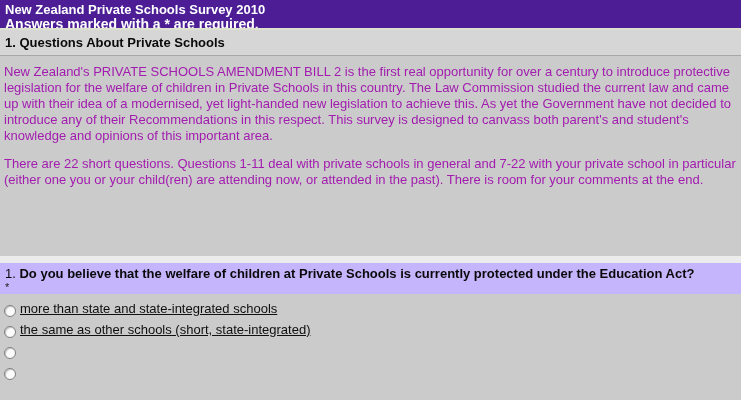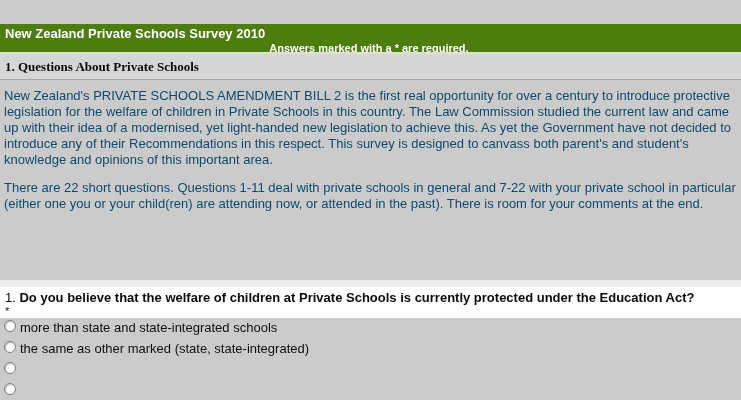--- a/index.html
+++ b/index.html
@@ -8,72 +8,69 @@
 
   .page {
     width: 741px; height: 400px;
     background: #cbcbcb;
     overflow: hidden;
     color: #111111;
   }
 
   .header {
     height: 30px;
-    background: #4d7c0f;
+    background: #4c1d95;
     border-bottom: 2px solid #dde2cf;
     padding: 3px 8px 0 5px;
     overflow: hidden;
-    margin-top: 24px;
   }
   .header-title {
     color: #ffffff;
     font-size: 13px;
     font-weight: bold;
     line-height: 14px;
   }
   .header-subtitle {
     color: #ffffff;
-    font-size: 11px;
+    font-size: 14px;
     font-weight: bold;
     line-height: 11px;
     margin-top: 2px;
-    text-align: center;
   }
 
   .section-bar {
     height: 26px;
     background: #d6d6d6;
     border-bottom: 1px solid #a8a8a8;
     padding: 5px 6px 0 5px;
     font-size: 13px;
     font-weight: bold;
     line-height: 16px;
     color: #0a0a0a;
-    font-family: Liberation Serif, serif;
   }
 
   .body-area {
     height: 200px;
     padding: 8px 4px 0 4px;
     overflow: hidden;
   }
   .body-area p {
     font-size: 13px;
     line-height: 16px;
     margin: 0 0 12px 0;
-    color: #0c4a6e;
+    color: #a21caf;
   }
 
   .divider-strip {
     height: 7px;
     background: #ececec;
   }
 
   .question-bar {
-    background: #ffffff;
+    background: #c4b5fd;
     padding: 3px 16px 2px 5px;
     min-height: 31px;
   }
   .question-line {
     font-size: 13px;
     line-height: 16px;
     color: #0a0a0a;
   }
   .q-number { font-weight: normal; }
   .q-text { font-weight: bold; }
@@ -82,22 +79,23 @@
     line-height: 10px;
     color: #222222;
     display: block;
   }
 
   .options {
     padding: 2px 4px 0 4px;
   }
   .option-row {
     display: flex;
-    align-items: flex-start;
+    align-items: flex-end;
     height: 21px;
+    text-decoration: underline;
   }
   .radio {
     width: 12px; height: 12px;
     border: 1px solid #7e7e7e;
     border-radius: 50%;
     background: #fbfbfb;
     box-shadow: inset 1px 1px 1px rgba(0,0,0,0.22);
     flex: 0 0 auto;
     margin-right: 4px;
   }
@@ -138,21 +136,21 @@
     <span class="q-required">*</span>
   </div>
 
   <div class="options">
     <div class="option-row">
       <span class="radio"></span>
       <span class="option-label">more than state and state-integrated schools</span>
     </div>
     <div class="option-row">
       <span class="radio"></span>
-      <span class="option-label">the same as other marked (state, state-integrated)</span>
+      <span class="option-label">the same as other schools (short, state-integrated)</span>
     </div>
     <div class="option-row">
       <span class="radio"></span>
     </div>
     <div class="option-row">
       <span class="radio"></span>
     </div>
   </div>
 
 </div>

